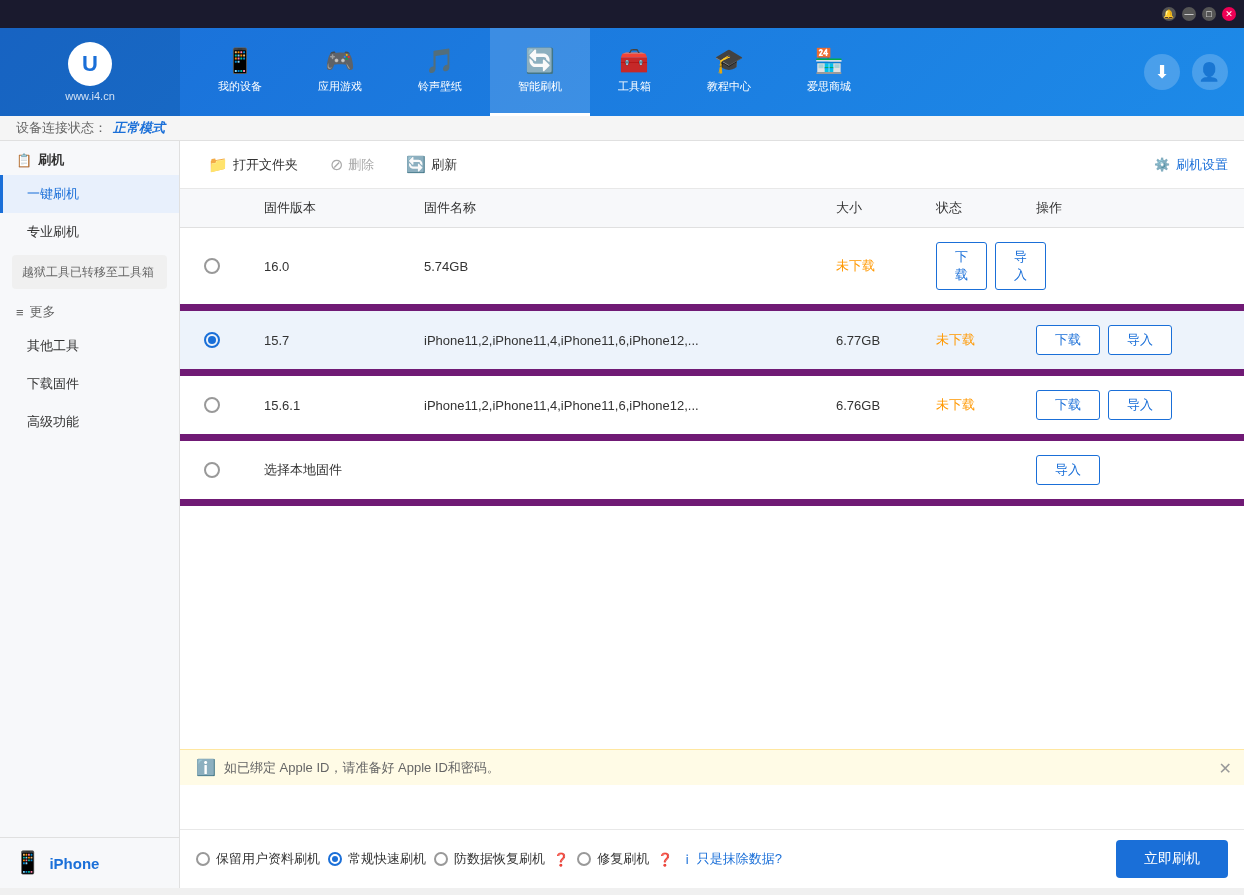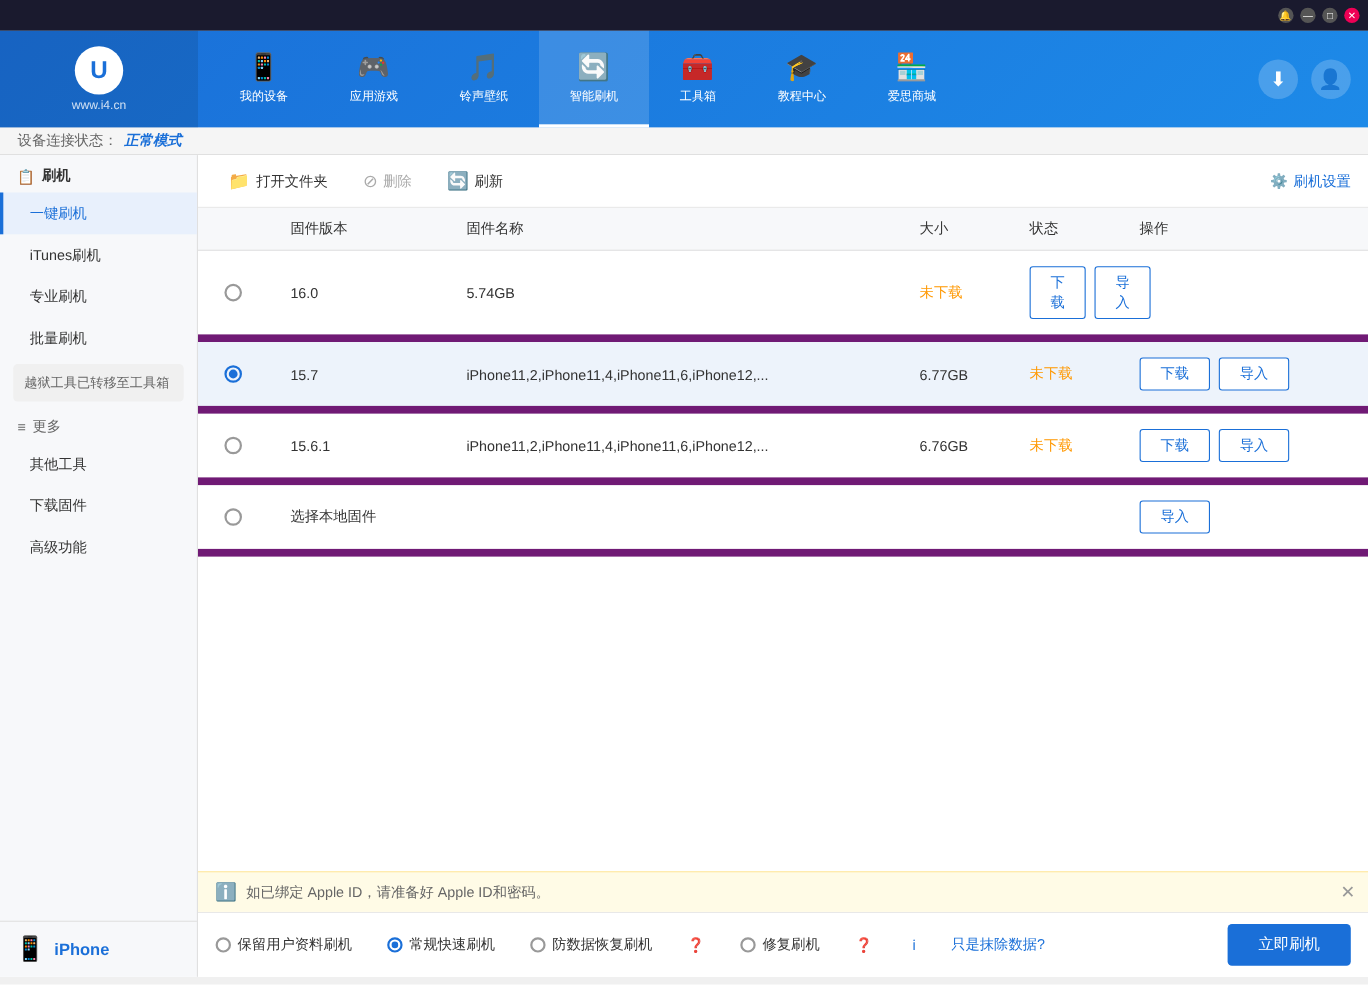--- a/index.html
+++ b/index.html
@@ -301,21 +301,22 @@
       cursor: pointer; color: #999; font-size: 16px;
     }
 
     
     .bottom-options {
       background: #fff;
       border-top: 1px solid #e8e8e8;
       padding: 10px 16px;
       display: flex;
       align-items: center;
-      gap: 32px;
+      gap: 8px;
+      margin-top: 44px;
     }
     .radio-option {
       display: flex; align-items: center; gap: 6px;
       font-size: 13px; color: #333; cursor: pointer;
     }
     .radio-option .radio-btn-sm {
       width: 14px; height: 14px;
       border-radius: 50%;
       border: 2px solid #999;
       display: flex; align-items: center; justify-content: center;
@@ -402,27 +403,21 @@
 
   <div class="sidebar">
     <div class="sidebar-section-header">
       <span>📋</span>
       <span>刷机</span>
     </div>
     <div class="sidebar-item active">
       <span>一键刷机</span>
     </div>
     <div class="sidebar-item">
-      <span>iTunes刷机</span>
-    </div>
-    <div class="sidebar-item">
       <span>专业刷机</span>
-    </div>
-    <div class="sidebar-item">
-      <span>批量刷机</span>
     </div>
     <div class="jailbreak-note">越狱工具已转移至工具箱</div>
     <div class="sidebar-more">
       <span>≡</span>
       <span>更多</span>
     </div>
     <div class="sidebar-item">
       <span>其他工具</span>
     </div>
     <div class="sidebar-item">

